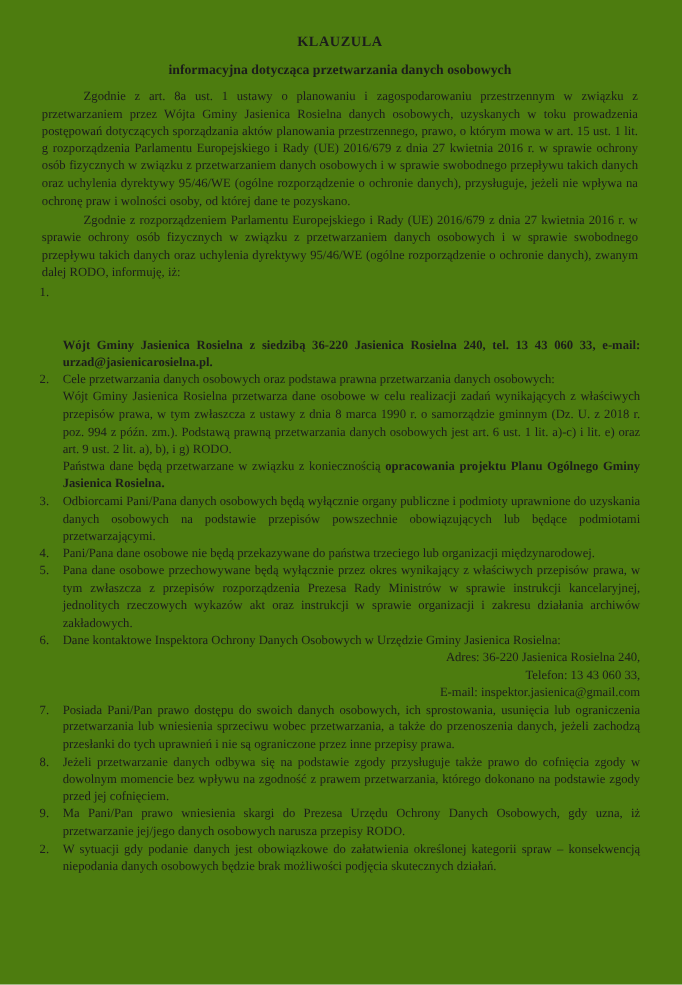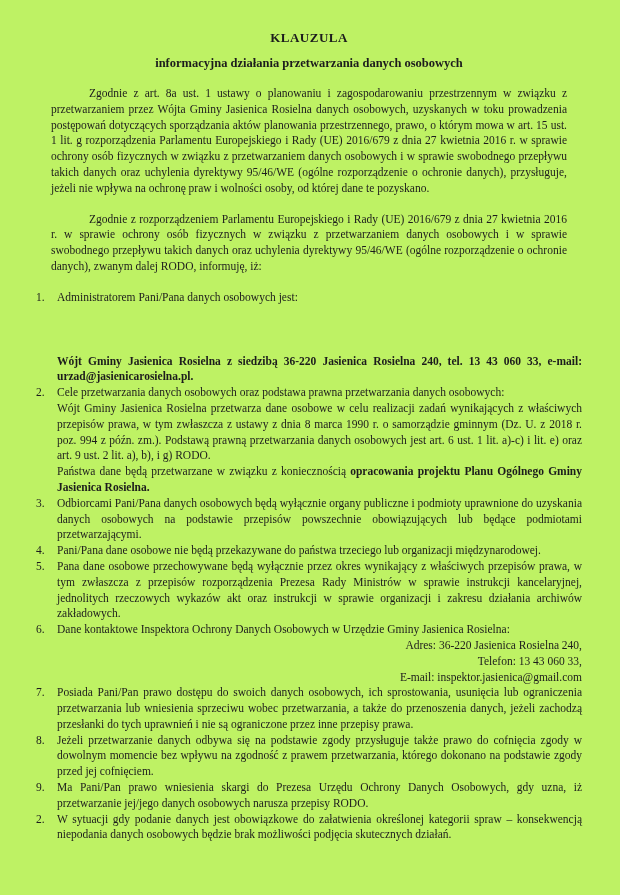--- a/index.html
+++ b/index.html
@@ -1,21 +1,21 @@
 <!DOCTYPE html>
 <html><head>
 <meta charset="utf-8">
 <style>
   html, body { margin: 0; padding: 0; background: #e8e8e8; }
   .page {
     position: relative;
     width: 620px;
     height: 895px;
     margin: 0 auto;
-    background: #bef264;
+    background: #4d7c0f;
     color: #1c1c1c;
     font-family: "Liberation Serif", "DejaVu Serif", serif;
     box-sizing: border-box;
     padding: 30px 38px 0 36px;
     overflow: hidden;
   }
   .doc-title {
     text-align: center;
     font-weight: bold;
     font-size: 13px;
@@ -24,21 +24,21 @@
     margin: 0;
   }
   .doc-subtitle {
     text-align: center;
     font-weight: bold;
     font-size: 12.5px;
     line-height: 15px;
     margin: 10px 0 10px 0;
   }
   .intro-para {
-    margin: 15px;
+    margin: 2px;
     font-size: 11.5px;
     line-height: 15.8px;
     text-align: justify;
     text-indent: 38px;
   }
   .clause-list {
     margin: 1px 0 0 0;
     padding: 0;
     list-style: none;
   }
@@ -62,31 +62,30 @@
   }
   .contact-line { text-align: right; }
   .mb0 { margin: 0; }
 </style>
 </head>
 <body>
 
 <div class="page">
 
   <h1 class="doc-title">KLAUZULA</h1>
-  <h2 class="doc-subtitle">informacyjna działania przetwarzania danych osobowych</h2>
+  <h2 class="doc-subtitle">informacyjna dotycząca przetwarzania danych osobowych</h2>
 
   <p class="intro-para">Zgodnie z art. 8a ust. 1 ustawy o planowaniu i zagospodarowaniu przestrzennym w związku z przetwarzaniem przez Wójta Gminy Jasienica Rosielna danych osobowych, uzyskanych w toku prowadzenia postępowań dotyczących sporządzania aktów planowania przestrzennego, prawo, o którym mowa w art. 15 ust. 1 lit. g rozporządzenia Parlamentu Europejskiego i Rady (UE) 2016/679 z dnia 27 kwietnia 2016 r. w sprawie ochrony osób fizycznych w związku z przetwarzaniem danych osobowych i w sprawie swobodnego przepływu takich danych oraz uchylenia dyrektywy 95/46/WE (ogólne rozporządzenie o ochronie danych), przysługuje, jeżeli nie wpływa na ochronę praw i wolności osoby, od której dane te pozyskano.</p>
   <p class="intro-para">Zgodnie z rozporządzeniem Parlamentu Europejskiego i Rady (UE) 2016/679 z dnia 27 kwietnia 2016 r. w sprawie ochrony osób fizycznych w związku z przetwarzaniem danych osobowych i w sprawie swobodnego przepływu takich danych oraz uchylenia dyrektywy 95/46/WE (ogólne rozporządzenie o ochronie danych), zwanym dalej RODO, informuję, iż:</p>
 
   <ol class="clause-list">
 
     <li class="clause-item">
       <span class="num">1.</span>
       <div class="body">
-        <div>Administratorem Pani/Pana danych osobowych jest:</div>
         <div class="bold-text">Wójt Gminy Jasienica Rosielna z siedzibą 36-220 Jasienica Rosielna 240, tel. 13 43 060 33, e-mail: urzad@jasienicarosielna.pl.</div>
       </div>
     </li>
 
     <li class="clause-item">
       <span class="num">2.</span>
       <div class="body">
         <div>Cele przetwarzania danych osobowych oraz podstawa prawna przetwarzania danych osobowych:</div>
         <div>Wójt Gminy Jasienica Rosielna przetwarza dane osobowe w celu realizacji zadań wynikających z właściwych przepisów prawa, w tym zwłaszcza z ustawy z dnia 8 marca 1990 r. o samorządzie gminnym (Dz. U. z 2018 r. poz. 994 z późn. zm.). Podstawą prawną przetwarzania danych osobowych jest art. 6 ust. 1 lit. a)-c) i lit. e) oraz art. 9 ust. 2 lit. a), b), i g) RODO.</div>
         <p class="note-para mb0"><span>Państwa dane będą przetwarzane w związku z koniecznością </span><span class="bold-text">opracowania projektu Planu Ogólnego Gminy Jasienica Rosielna.</span></p>

